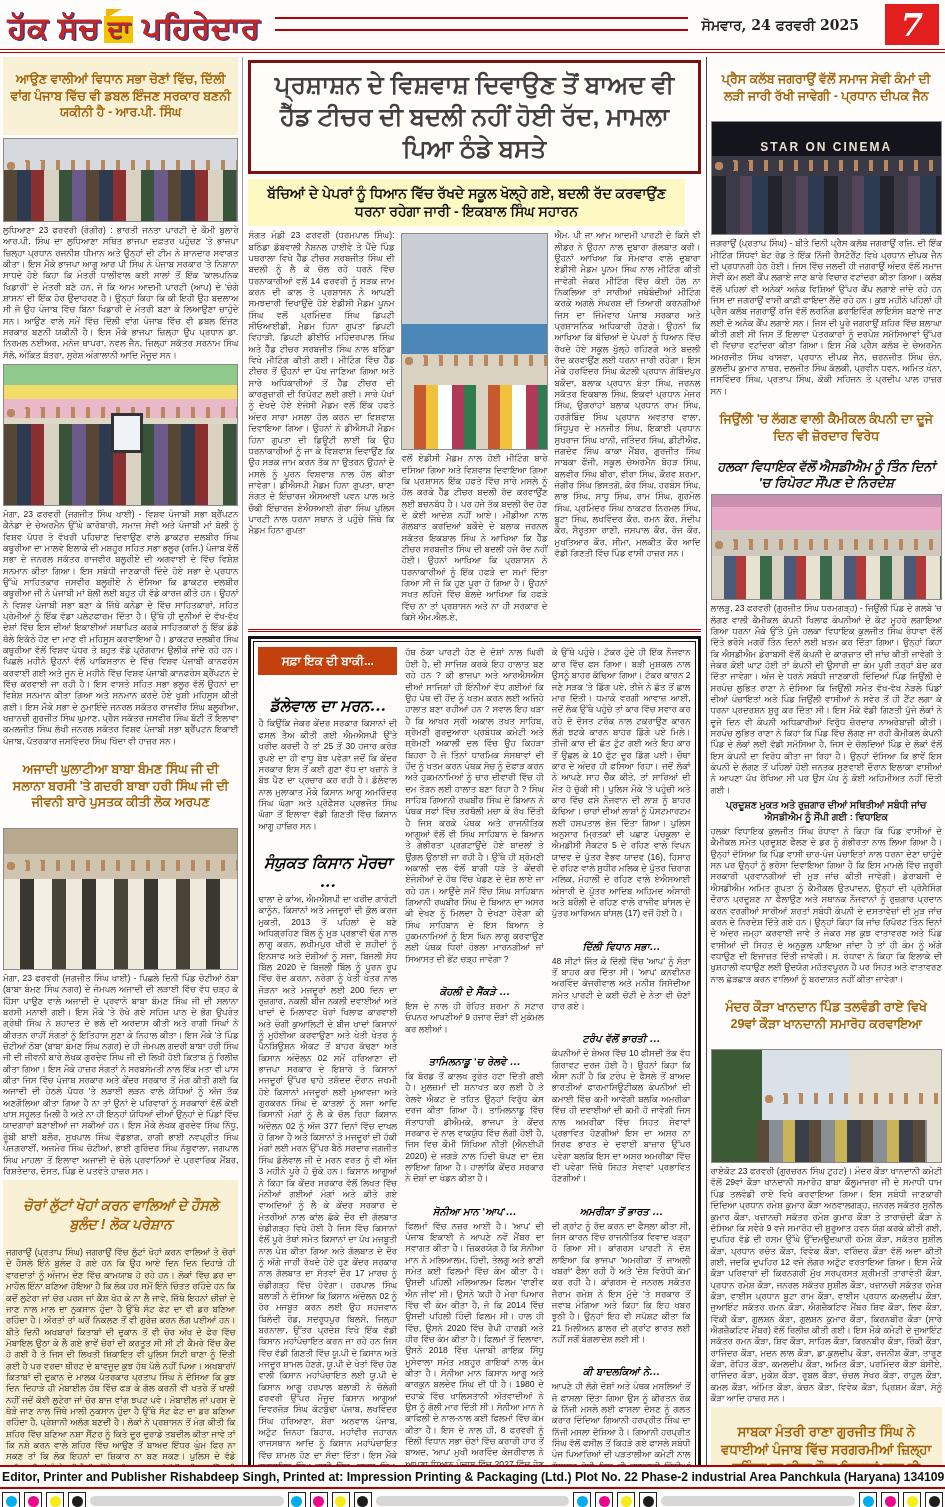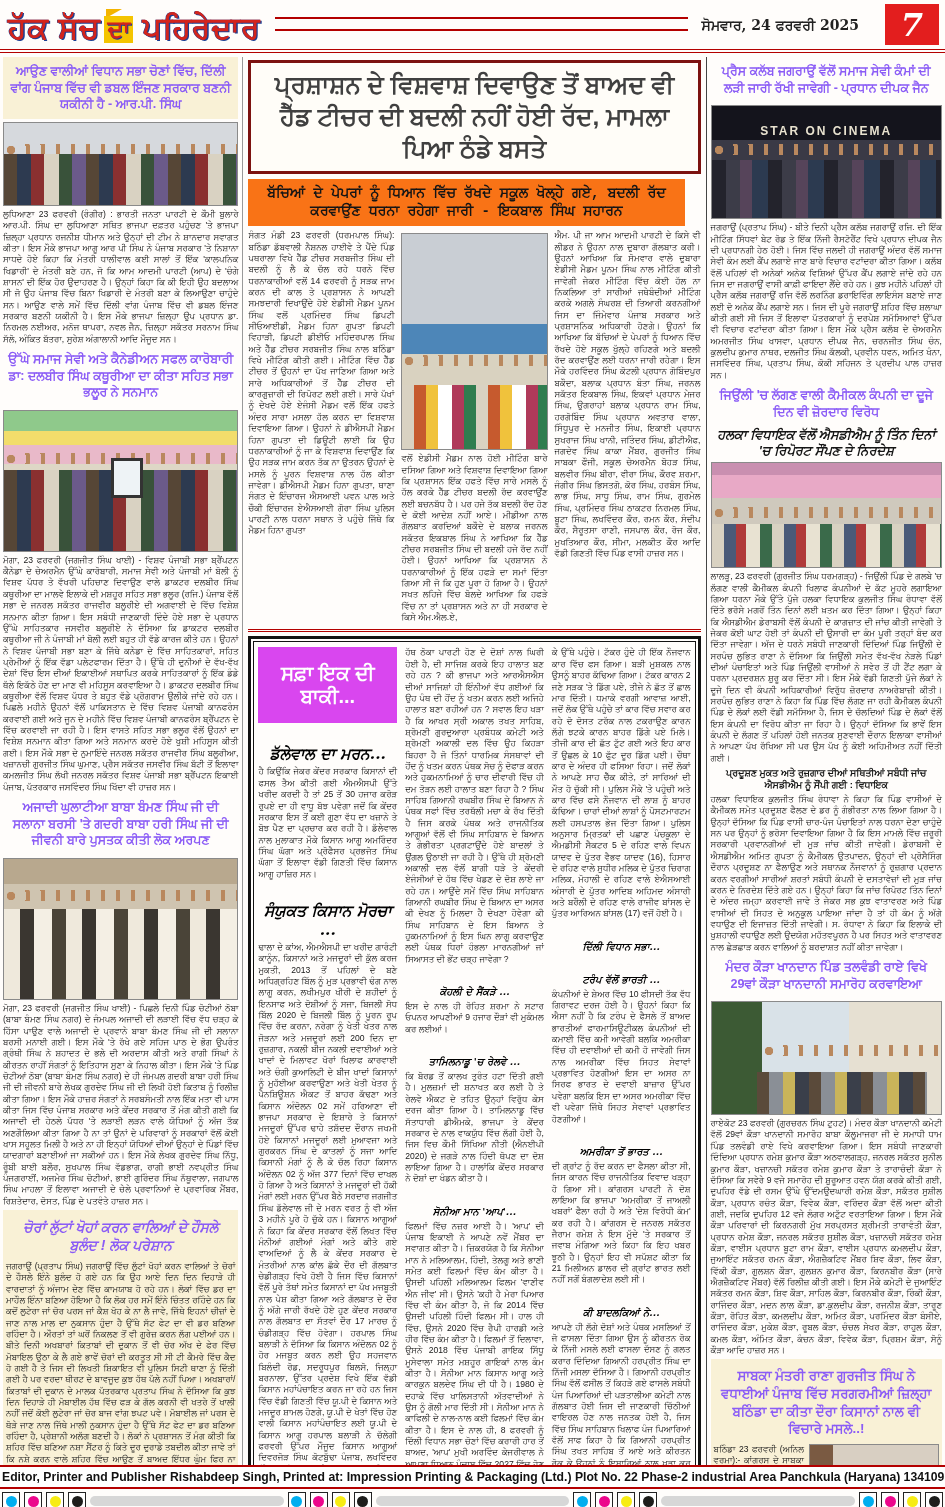--- a/index.html
+++ b/index.html
@@ -22,21 +22,21 @@
              color:#222;margin-right:26px;white-space:nowrap;}
   .pageno{width:54px;height:41px;background:#e31e1e;color:#fff;display:flex;align-items:center;
           justify-content:center;font-family:"DejaVu Serif",serif;font-style:italic;font-weight:bold;
           font-size:32px;margin-bottom:2px;}
   
   .cols{display:flex;align-items:flex-start;padding:4px 3px 0 3px;gap:0;height:1408px;overflow:hidden;}
   .colL{width:237px;padding-right:4px;}
   .colC{width:455px;padding:0 5px;border-left:1px solid #999;border-right:1px solid #444;}
   .colR{width:233px;padding-left:4px;}
   .bt{font-size:8.6px;line-height:1.32;text-align:justify;color:#191919;}
-  .h-side{font-weight:bold;font-size:12.6px;line-height:1.32;text-align:center;color:#8b5cf6;padding:6px 2px;}
+  .h-side{font-weight:bold;font-size:12.6px;line-height:1.32;text-align:center;color:#a16207;padding:14px 2px;}
   .cream{background:#f9f1d6;}
   
   .photo{position:relative;border:1px solid #8a8a8a;margin:3px 0;overflow:hidden;}
   .people{position:absolute;left:0;right:0;bottom:0;
           background:repeating-linear-gradient(90deg,#564636 0 13px,#2d3a50 13px 27px,#8a3030 27px 40px,
           #d9d2c2 40px 55px,#39523a 55px 68px,#6b5a8a 68px 82px);}
   .heads{position:absolute;left:0;right:0;height:11px;
          background:repeating-radial-gradient(circle at 7px 6px,#b9885e 0 4px,rgba(0,0,0,0) 4.5px 15px);}
   .p1{height:82px;background:linear-gradient(#d6d9dd 0 55%,#bfc3c8 55% 100%);}
   .p2{height:140px;background:linear-gradient(#8fc98b 0 14%,#f2dd6b 14% 24%,#e9b9c9 24% 38%,#ded7c6 38% 100%);}
@@ -46,31 +46,31 @@
   .p5{height:104px;background:linear-gradient(#c98fb0 0 12%,#e8a9c6 12% 34%,#cfc9bd 34% 72%,#bdb2a0 72% 100%);}
   .p6{height:112px;background:linear-gradient(90deg,#3c5a34 0 22%,#d9e2e8 22% 60%,#e6e0d2 60% 100%);}
   .p7{height:92px;background:linear-gradient(90deg,#7a5a42 0 18%,#d8cfc2 18% 100%);float:right;width:128px;margin:0 0 3px 5px;}
   .sign{position:absolute;top:16%;left:12%;right:12%;text-align:center;color:#e8e2cf;font-size:12px;
         letter-spacing:2px;font-weight:bold;}
   .frame{position:absolute;width:26px;height:34px;background:#eef3f6;border:3px solid #333;left:46%;top:34%;}
   .turban{position:absolute;width:16px;height:12px;border-radius:50% 50% 40% 40%;background:#2c8fd0;left:47%;top:30%;}
   
   .mainhead-box{border:3px solid #7c1210;background:#fffdf8;padding:6px 8px;margin-top:3px;}
   .mainhead{font-weight:bold;font-size:24.5px;line-height:1.3;text-align:center;color:#404040;}
-  .subhead{background:#f97316;font-weight:bold;font-size:14px;line-height:1.35;text-align:center;
-           padding:5px 10px;margin:5px 16px 4px 0;font-family:Liberation Mono, monospace;}
+  .subhead{background:#fef9c3;font-weight:bold;font-size:14px;line-height:1.35;text-align:center;
+           padding:5px 10px;margin:5px 16px 4px 0;}
   .main3{display:flex;gap:7px;}
   .main3 > div{flex:1;}
   .redrule{border-top:3px double #b40000;margin:6px 0 4px 0;}
   
   .contbox{border:3px solid #111;outline:1px solid #111;outline-offset:-6px;padding:8px 7px 6px 7px;margin-top:2px;
            height:905px;overflow:hidden;}
   .cont3{display:flex;gap:8px;height:100%;}
   .cont3 > div{flex:1;}
-  .contHead{background:#d946ef;color:#fff;font-weight:bold;font-size:20px;padding:15px 12px;display:block;
+  .contHead{background:#c2410c;color:#fff;font-weight:bold;font-size:12px;padding:7px 12px;display:block;
             text-align:center;margin-bottom:4px;}
   .ih{font-family:"DejaVu Serif","Liberation Serif",serif;font-style:italic;font-weight:bold;
       font-size:15.5px;text-align:center;margin:21px 0 3px 0;color:#000;}
   .ih2{font-size:10px;}
   
   .midhead{font-weight:bold;font-size:9.5px;text-align:center;margin:3px 0;}
   .subhead-sm{font-weight:bold;font-size:13px;text-align:center;font-style:italic;margin:1px 0 2px 0;}
   
   .imprint{border-top:2px solid #b40000;border-bottom:2px solid #b40000;background:#fff;
            font-weight:bold;font-size:12.2px;text-align:center;padding:3px 2px;color:#111;
@@ -104,21 +104,20 @@
   <div class="cols">
 
     <div class="colL">
       <div class="h-side cream">ਆਉਣ ਵਾਲੀਆਂ ਵਿਧਾਨ ਸਭਾ ਚੋਣਾਂ ਵਿੱਚ, ਦਿੱਲੀ ਵਾਂਗ ਪੰਜਾਬ ਵਿੱਚ ਵੀ ਡਬਲ ਇੰਜਣ ਸਰਕਾਰ ਬਣਨੀ ਯਕੀਨੀ ਹੈ - ਆਰ.ਪੀ. ਸਿੰਘ</div>
       <div class="photo p1">
         <div class="heads" style="top:26%;"></div>
         <div class="people" style="height:62%;"></div>
       </div>
       <div class="bt">ਲੁਧਿਆਣਾ 23 ਫਰਵਰੀ (ਰੰਗੀਰ) : ਭਾਰਤੀ ਜਨਤਾ ਪਾਰਟੀ ਦੇ ਕੌਮੀ ਬੁਲਾਰੇ ਆਰ.ਪੀ. ਸਿੰਘ ਦਾ ਲੁਧਿਆਣਾ ਸਥਿਤ ਭਾਜਪਾ ਦਫ਼ਤਰ ਪਹੁੰਚਣ 'ਤੇ ਭਾਜਪਾ ਜ਼ਿਲ੍ਹਾ ਪ੍ਰਧਾਨ ਰਜਨੀਸ਼ ਧੀਮਾਨ ਅਤੇ ਉਨ੍ਹਾਂ ਦੀ ਟੀਮ ਨੇ ਸ਼ਾਨਦਾਰ ਸਵਾਗਤ ਕੀਤਾ। ਇਸ ਮੌਕੇ ਭਾਜਪਾ ਆਗੂ ਆਰ ਪੀ ਸਿੰਘ ਨੇ ਪੰਜਾਬ ਸਰਕਾਰ 'ਤੇ ਨਿਸ਼ਾਨਾ ਸਾਧਦੇ ਹੋਏ ਕਿਹਾ ਕਿ ਮੰਤਰੀ ਧਾਲੀਵਾਲ ਕਈ ਸਾਲਾਂ ਤੋਂ ਇੱਕ 'ਕਾਲਪਨਿਕ ਖਿਡਾਰੀ' ਦੇ ਮੰਤਰੀ ਬਣੇ ਹਨ, ਜੋ ਕਿ ਆਮ ਆਦਮੀ ਪਾਰਟੀ (ਆਪ) ਦੇ 'ਚੰਗੇ ਸ਼ਾਸਨ' ਦੀ ਇੱਕ ਹੋਰ ਉਦਾਹਰਣ ਹੈ। ਉਨ੍ਹਾਂ ਕਿਹਾ ਕਿ ਕੀ ਇਹੀ ਉਹ ਬਦਲਾਅ ਸੀ ਜੋ ਉਹ ਪੰਜਾਬ ਵਿੱਚ ਬਿਨਾ ਖਿਡਾਰੀ ਦੇ ਮੰਤਰੀ ਬਣਾ ਕੇ ਲਿਆਉਣਾ ਚਾਹੁੰਦੇ ਸਨ। ਆਉਣ ਵਾਲੇ ਸਮੇਂ ਵਿੱਚ ਦਿੱਲੀ ਵਾਂਗ ਪੰਜਾਬ ਵਿੱਚ ਵੀ ਡਬਲ ਇੰਜਣ ਸਰਕਾਰ ਬਣਨੀ ਯਕੀਨੀ ਹੈ। ਇਸ ਮੌਕੇ ਭਾਜਪਾ ਜ਼ਿਲ੍ਹਾ ਉਪ ਪ੍ਰਧਾਨ ਡਾ. ਨਿਰਮਲ ਨਈਅਰ, ਮਨੋਜ ਥਾਪਰਾ, ਨਵਲ ਜੈਨ, ਜ਼ਿਲ੍ਹਾ ਸਕੱਤਰ ਸਰਨਾਮ ਸਿੰਘ ਸੱਲੋ, ਅੰਕਿਤ ਬੱਤਰਾ, ਸੁਰੇਸ਼ ਅੰਗਾਲਾਨੀ ਆਦਿ ਮੌਜੂਦ ਸਨ।</div>
 
-      <div class="h-side">ਉੱਘੇ ਸਮਾਜ ਸੇਵੀ ਅਤੇ ਕੈਨੇਡੀਅਨ ਸਫਲ ਕਾਰੋਬਾਰੀ ਡਾ: ਦਲਬੀਰ ਸਿੰਘ ਕਥੂਰੀਆ ਦਾ ਕੀਤਾ ਸਹਿਤ ਸਭਾ ਭਲੂਰ ਨੇ ਸਨਮਾਨ</div>
       <div class="photo p2">
         <div class="heads" style="top:30%;"></div>
         <div class="people" style="height:58%;"></div>
         <div class="frame"></div>
       </div>
       <div class="bt">ਮੋਗਾ, 23 ਫਰਵਰੀ (ਜਗਜੀਤ ਸਿੰਘ ਖਾਈ) - ਵਿਸ਼ਵ ਪੰਜਾਬੀ ਸਭਾ ਬ੍ਰੈਂਪਟਨ ਕੈਨੇਡਾ ਦੇ ਚੇਅਰਮੈਨ ਉੱਘੇ ਕਾਰੋਬਾਰੀ, ਸਮਾਜ ਸੇਵੀ ਅਤੇ ਪੰਜਾਬੀ ਮਾਂ ਬੋਲੀ ਨੂੰ ਵਿਸ਼ਵ ਪੱਧਰ ਤੇ ਵੱਖਰੀ ਪਹਿਚਾਣ ਦਿਵਾਉਣ ਵਾਲੇ ਡਾਕਟਰ ਦਲਬੀਰ ਸਿੰਘ ਕਥੂਰੀਆ ਦਾ ਮਾਲਵੇ ਇਲਾਕੇ ਦੀ ਮਸ਼ਹੂਰ ਸਹਿਤ ਸਭਾ ਭਲੂਰ (ਰਜਿ.) ਪੰਜਾਬ ਵੱਲੋਂ ਸਭਾ ਦੇ ਜਨਰਲ ਸਕੱਤਰ ਰਾਜਵੀਰ ਬਲੂਰੀਏ ਦੀ ਅਗਵਾਈ ਦੇ ਵਿੱਚ ਵਿਸ਼ੇਸ਼ ਸਨਮਾਨ ਕੀਤਾ ਗਿਆ। ਇਸ ਸਬੰਧੀ ਜਾਣਕਾਰੀ ਦਿੰਦੇ ਹੋਏ ਸਭਾ ਦੇ ਪ੍ਰਧਾਨ ਉੱਘੇ ਸਾਹਿਤਕਾਰ ਜਸਵੀਰ ਬਲੂਰੀਏ ਨੇ ਦੱਸਿਆ ਕਿ ਡਾਕਟਰ ਦਲਬੀਰ ਕਥੂਰੀਆ ਜੀ ਨੇ ਪੰਜਾਬੀ ਮਾਂ ਬੋਲੀ ਲਈ ਬਹੁਤ ਹੀ ਵੱਡੇ ਕਾਰਜ ਕੀਤੇ ਹਨ। ਉਹਨਾਂ ਨੇ ਵਿਸ਼ਵ ਪੰਜਾਬੀ ਸਭਾ ਬਣਾ ਕੇ ਜਿੱਥੇ ਕਨੇਡਾ ਦੇ ਵਿੱਚ ਸਾਹਿਤਕਾਰਾਂ, ਸਹਿਤ ਪ੍ਰੇਮੀਆਂ ਨੂੰ ਇੱਕ ਵੱਡਾ ਪਲੇਟਫਾਰਮ ਦਿੱਤਾ ਹੈ। ਉੱਥੇ ਹੀ ਦੁਨੀਆਂ ਦੇ ਵੱਖ-ਵੱਖ ਦੇਸ਼ਾਂ ਵਿੱਚ ਇਸ ਦੀਆਂ ਇਕਾਈਆਂ ਸਥਾਪਿਤ ਕਰਕੇ ਸਾਹਿਤਕਾਰਾਂ ਨੂੰ ਇੱਕ ਡੰਡੇ ਥੱਲੇ ਇਕੱਠੇ ਹੋਣ ਦਾ ਮਾਣ ਵੀ ਮਹਿਸੂਸ ਕਰਵਾਇਆ ਹੈ। ਡਾਕਟਰ ਦਲਬੀਰ ਸਿੰਘ ਕਥੂਰੀਆ ਵੱਲੋਂ ਵਿਸ਼ਵ ਪੱਧਰ ਤੇ ਬਹੁਤ ਵੱਡੇ ਪ੍ਰੋਗਰਾਮ ਉਲੀਕੇ ਜਾਂਦੇ ਰਹੇ ਹਨ। ਪਿਛਲੇ ਮਹੀਨੇ ਉਹਨਾਂ ਵੱਲੋਂ ਪਾਕਿਸਤਾਨ ਦੇ ਵਿੱਚ ਵਿਸ਼ਵ ਪੰਜਾਬੀ ਕਾਨਫਰੰਸ ਕਰਵਾਈ ਗਈ ਅਤੇ ਜੂਨ ਦੇ ਮਹੀਨੇ ਵਿੱਚ ਵਿਸ਼ਵ ਪੰਜਾਬੀ ਕਾਨਫਰੰਸ ਬ੍ਰੈਂਪਟਨ ਦੇ ਵਿੱਚ ਕਰਵਾਈ ਜਾ ਰਹੀ ਹੈ। ਇਸ ਵਾਸਤੇ ਸਹਿਤ ਸਭਾ ਭਲੂਰ ਵੱਲੋਂ ਉਹਨਾਂ ਦਾ ਵਿਸ਼ੇਸ਼ ਸਨਮਾਨ ਕੀਤਾ ਗਿਆ ਅਤੇ ਸਨਮਾਨ ਕਰਦੇ ਹੋਏ ਖੁਸ਼ੀ ਮਹਿਸੂਸ ਕੀਤੀ ਗਈ। ਇਸ ਮੌਕੇ ਸਭਾ ਦੇ ਨੁਮਾਇੰਦੇ ਜਨਰਲ ਸਕੱਤਰ ਰਾਜਵੀਰ ਸਿੰਘ ਬਲੂਰੀਆ, ਖਜ਼ਾਨਚੀ ਗੁਰਜੀਤ ਸਿੰਘ ਘੁਮਾਣ, ਪ੍ਰੈਸ ਸਕੱਤਰ ਜਸਵੀਰ ਸਿੰਘ ਬੱਟੀ ਤੋਂ ਇਲਾਵਾ ਕਮਲਜੀਤ ਸਿੰਘ ਲੱਖੀ ਜਨਰਲ ਸਕੱਤਰ ਵਿਸ਼ਵ ਪੰਜਾਬੀ ਸਭਾ ਬ੍ਰੈਂਪਟਨ ਇਕਾਈ ਪੰਜਾਬ, ਪੱਤਰਕਾਰ ਜਸਵਿੰਦਰ ਸਿੰਘ ਖਿੱਦਾ ਵੀ ਹਾਜ਼ਰ ਸਨ।</div>
 
       <div class="h-side">ਅਜਾਦੀ ਘੁਲਾਟੀਆ ਬਾਬਾ ਬੰਮਣ ਸਿੰਘ ਜੀ ਦੀ ਸਲਾਨਾ ਬਰਸੀ 'ਤੇ ਗਦਰੀ ਬਾਬਾ ਹਰੀ ਸਿੰਘ ਜੀ ਦੀ ਜੀਵਨੀ ਬਾਰੇ ਪੁਸਤਕ ਕੀਤੀ ਲੋਕ ਅਰਪਣ</div>
       <div class="photo p3">
         <div class="heads" style="top:22%;"></div>
@@ -167,20 +166,21 @@
             <div class="bt">ਇਸ ਦੇ ਨਾਲ ਹੀ ਰੋਹਿਤ ਸ਼ਰਮਾ ਨੇ ਸਟਾਰ ਓਪਨਰ ਆਪਣੀਆਂ 9 ਹਜਾਰ ਦੌੜਾਂ ਵੀ ਮੁਕੰਮਲ ਕਰ ਲਈਆਂ।</div>
             <div class="ih ih2">ਤਾਮਿਲਨਾਡੂ 'ਚ ਰੇਲਵੇ ...</div>
             <div class="bt">ਕਿ ਬੋਰਡ ਤੋਂ ਕਾਲਖ ਤੁਰੰਤ ਹਟਾ ਦਿੱਤੀ ਗਈ ਹੈ। ਮੁਲਜ਼ਮਾਂ ਦੀ ਸ਼ਨਾਖਤ ਕਰ ਲਈ ਹੈ ਤੇ ਰੇਲਵੇ ਐਕਟ ਦੇ ਤਹਿਤ ਉਨ੍ਹਾਂ ਵਿਰੁੱਧ ਕੇਸ ਦਰਜ ਕੀਤਾ ਗਿਆ ਹੈ। ਤਾਮਿਲਨਾਡੂ ਵਿੱਚ ਸੱਤਾਧਾਰੀ ਡੀਐਮਕੇ, ਭਾਜਪਾ ਤੇ ਕੇਂਦਰ ਸਰਕਾਰ ਦੇ ਨਾਲ ਵਾਕਯੁੱਧ ਵਿੱਚ ਲੱਗੀ ਹੋਈ ਹੈ, ਜਿਸ ਵਿਚ ਕੌਮੀ ਸਿੱਖਿਆ ਨੀਤੀ (ਐਨਈਪੀ 2020) ਦੇ ਜਗੜੇ ਨਾਲ ਹਿੰਦੀ ਥੋਪਣ ਦਾ ਦੋਸ਼ ਲਾਇਆ ਗਿਆ ਹੈ। ਹਾਲਾਂਕਿ ਕੇਂਦਰ ਸਰਕਾਰ ਨੇ ਦੋਸ਼ਾਂ ਦਾ ਖੰਡਨ ਕੀਤਾ ਹੈ।</div>
             <div class="ih ih2">ਸੋਨੀਆ ਮਾਨ 'ਆਪ'...</div>
             <div class="bt">ਫਿਲਮਾਂ ਵਿੱਚ ਨਜ਼ਰ ਆਈ ਹੈ। 'ਆਪ' ਦੀ ਪੰਜਾਬ ਇਕਾਈ ਨੇ ਆਪਣੇ ਨਵੇਂ ਮੈਂਬਰ ਦਾ ਸਵਾਗਤ ਕੀਤਾ ਹੈ। ਜ਼ਿਕਰਯੋਗ ਹੈ ਕਿ ਸੋਨੀਆ ਮਾਨ ਨੇ ਮਲਿਆਲਮ, ਹਿੰਦੀ, ਤੇਲਗੂ ਅਤੇ ਭਾਣੀ ਸਮੇਤ ਕਈ ਫਿਲਮਾਂ ਵਿੱਚ ਕੰਮ ਕੀਤਾ ਹੈ। ਉਸਦੀ ਪਹਿਲੀ ਮਲਿਆਲਮ ਫਿਲਮ 'ਵਾਣੀਵ ਐਨ ਜੀਵ' ਸੀ। ਉਸਨੇ 'ਕਹੀ ਹੈ ਮੇਰਾ ਪਿਆਰ ਵਿੱਚ ਵੀ ਕੰਮ ਕੀਤਾ ਹੈ, ਜੋ ਕਿ 2014 ਵਿੱਚ ਉਸਦੀ ਪਹਿਲੀ ਹਿੰਦੀ ਫਿਲਮ ਸੀ। ਹਾਲ ਹੀ ਵਿੱਚ, ਉਸਨੇ 2020 ਵਿੱਚ ਰੈਪੀ ਹਾਰਡੀ ਅਤੇ ਹੀਰ ਵਿੱਚ ਕੰਮ ਕੀਤਾ ਹੈ। ਫਿਲਮਾਂ ਤੋਂ ਦਿਲਾਵਾ, ਉਸਨੇ 2018 ਵਿੱਚ ਪੰਜਾਬੀ ਗਾਇਕ ਸਿੱਧੂ ਮੂਸੇਵਾਲਾ ਸਮੇਤ ਮਸ਼ਹੂਰ ਗਾਇਕਾਂ ਨਾਲ ਕੰਮ ਕੀਤਾ ਹੈ। ਸੋਨੀਆ ਮਾਨ ਕਿਸਾਨ ਆਗੂ ਅਤੇ ਕਾਰਕੁਨ ਬਲਦੇਵ ਸਿੰਘ ਦੀ ਧੀ ਹੈ। 1980 ਦੇ ਦਹਾਕੇ ਵਿੱਚ ਖਾਲਿਸਤਾਨੀ ਅੱਤਵਾਦੀਆਂ ਨੇ ਉਸ ਨੂੰ ਗੋਲੀ ਮਾਰ ਦਿੱਤੀ ਸੀ। ਸੋਨੀਆ ਮਾਨ ਨੇ ਕਾਫਿਲੀ ਦੇ ਨਾਲ-ਨਾਲ ਕਈ ਫਿਲਮਾਂ ਵਿੱਚ ਕੰਮ ਕੀਤਾ ਹੈ। ਇਸ ਦੇ ਨਾਲ ਹੀ, 8 ਫਰਵਰੀ ਨੂੰ ਦਿੱਲੀ ਵਿਧਾਨ ਸਭਾ ਚੋਣਾਂ ਵਿੱਚ ਕਰਾਰੀ ਹਾਰ ਤੋਂ ਬਾਅਦ, 'ਆਪ' ਮੁਖੀ ਅਰਵਿੰਦ ਕੇਜਰੀਵਾਲ ਨੇ ਆਪਣਾ ਧਿਆਨ ਪੰਜਾਬ ਵਿੱਚ 2027 ਵਿੱਚ ਹੋਣ ਵਾਲੀਆਂ ਵਿਧਾਨ ਸਭਾ ਚੋਣਾਂ ਵੱਲ ਕੇਂਦਰਿਤ ਕਰ ਦਿੱਤਾ ਹੈ, ਜੋ ਹੁਣ ਤੋਂ ਦੋ ਸਾਲ ਬਾਅਦ ਹੋਣੀਆਂ ਹਨ। ਜ਼ਿਕਰਯੋਗ ਕਿ ਪੰਜਾਬ ਵਿੱਚ 2027 ਵਿੱਚ ਵਿਧਾਨ ਸਭਾ ਚੋਣਾਂ ਹੋਣ ਜਾ ਰਹੀਆਂ ਹਨ। ਤੁਸੀਂ ਹੁਣ ਤੋਂ ਹੀ ਇਸ ਲਈ ਤਿਆਰੀ ਸ਼ੁਰੂ ਕਰ ਦਿੱਤੀ ਹੈ। ਦਿੱਲੀ ਵਿੱਚ ਹਾਰ ਤੋਂ ਬਾਅਦ, 'ਆਪ' ਪੰਜਾਬ ਨੂੰ ਬਚਾਉਣ ਦੀ ਪੂਰੀ ਕੋਸ਼ਿਸ਼ ਕਰੇਗੀ। ਪਾਰਟੀ ਨੇ ਪੰਜਾਬ ਵਿੱਚ ਦੁਬਾਰਾ 'ਆਪ' ਸਰਕਾਰ ਬਣਨ ਦੀਆਂ ਤਿਆਰੀਆਂ ਸ਼ੁਰੂ ਕਰ ਦਿੱਤੀਆਂ ਹਨ।</div>
 
           </div>
           <div>
             <div class="bt">ਕੇ ਉੱਥੇ ਪਹੁੰਚੇ। ਟੱਕਰ ਹੁੰਦੇ ਹੀ ਇੱਕ ਨੌਜਵਾਨ ਕਾਰ ਵਿੱਚ ਫਸ ਗਿਆ। ਬੜੀ ਮੁਸ਼ਕਲ ਨਾਲ ਉਸਨੂੰ ਬਾਹਰ ਕੱਢਿਆ ਗਿਆ। ਟੱਕਰ ਕਾਰਨ 2 ਜਣੇ ਸੜਕ 'ਤੇ ਡਿੱਗ ਪਏ, ਤੀਜੇ ਨੇ ਛੱਤ ਤੋਂ ਛਾਲ ਮਾਰ ਦਿੱਤੀ। ਧਮਾਕੇ ਵਰਗੀ ਆਵਾਜ਼ ਆਈ, ਜਦੋਂ ਲੋਕ ਉੱਥੇ ਪਹੁੰਚੇ ਤਾਂ ਕਾਰ ਵਿੱਚ ਸਵਾਰ ਕਰ ਰਹੇ ਦੋ ਦੋਸਤ ਟਰੱਕ ਨਾਲ ਟਕਰਾਉਣ ਕਾਰਨ ਲੱਗੇ ਝਟਕੇ ਕਾਰਨ ਬਾਹਰ ਡਿੱਗੇ ਪਏ ਮਿਲੇ। ਤੀਜੀ ਕਾਰ ਦੀ ਛੱਤ ਟੁੱਟ ਗਈ ਅਤੇ ਇਹ ਕਾਰ ਤੋਂ ਉਛਲ ਕੇ 10 ਫੁੱਟ ਦੂਰ ਡਿੱਗ ਪਈ। ਚੌਥਾ ਕਾਰ ਦੇ ਅੰਦਰ ਹੀ ਫਸਿਆ ਰਿਹਾ। ਜਦੋਂ ਲੋਕਾਂ ਨੇ ਆਪਣੇ ਸਾਹ ਚੈੱਕ ਕੀਤੇ, ਤਾਂ ਸਾਰਿਆਂ ਦੀ ਮੌਤ ਹੋ ਚੁੱਕੀ ਸੀ। ਪੁਲਿਸ ਮੌਕੇ 'ਤੇ ਪਹੁੰਚੀ ਅਤੇ ਕਾਰ ਵਿੱਚ ਫਸੇ ਨੌਜਵਾਨ ਦੀ ਲਾਸ਼ ਨੂੰ ਬਾਹਰ ਕੱਢਿਆ। ਚਾਰਾਂ ਦੀਆਂ ਲਾਸ਼ਾਂ ਨੂੰ ਪੋਸਟਮਾਰਟਮ ਲਈ ਹਸਪਤਾਲ ਭੇਜ ਦਿੱਤਾ ਗਿਆ। ਪੁਲਿਸ ਅਨੁਸਾਰ ਮ੍ਰਿਤਕਾਂ ਦੀ ਪਛਾਣ ਪੰਚਕੂਲਾ ਦੇ ਐਮਡੀਸੀ ਸੈਕਟਰ 5 ਦੇ ਰਹਿਣ ਵਾਲੇ ਵਿਪਨ ਯਾਦਵ ਦੇ ਪੁੱਤਰ ਵੈਭਵ ਯਾਦਵ (16), ਹਿਸਾਰ ਦੇ ਰਹਿਣ ਵਾਲੇ ਸੁਧੀਰ ਮਲਿਕ ਦੇ ਪੁੱਤਰ ਚਿਰਾਗ ਮਲਿਕ, ਮੋਹਾਲੀ ਦੇ ਰਹਿਣ ਵਾਲੇ ਏਐਸਆਈ ਅੰਸਾਰੀ ਦੇ ਪੁੱਤਰ ਆਦਿਬ ਅਹਿਮਦ ਅੰਸਾਰੀ ਅਤੇ ਬਰੌਲੀ ਦੇ ਰਹਿਣ ਵਾਲੇ ਰਾਜੀਵ ਬਾਂਸਲ ਦੇ ਪੁੱਤਰ ਆਰਿਅਨ ਬਾਂਸਲ (17) ਵਜੋਂ ਹੋਈ ਹੈ।</div>
             <div class="ih ih2">ਦਿੱਲੀ ਵਿਧਾਨ ਸਭਾ...</div>
+            <div class="bt">48 ਸੀਟਾਂ ਜਿੱਤ ਕੇ ਦਿੱਲੀ ਵਿੱਚ 'ਆਪ' ਨੂੰ ਸੱਤਾ ਤੋਂ ਬਾਹਰ ਕਰ ਦਿੱਤਾ ਸੀ। 'ਆਪ' ਕਨਵੀਨਰ ਅਰਵਿੰਦ ਕੇਜਰੀਵਾਲ ਅਤੇ ਮਨੀਸ਼ ਸਿਸੋਦੀਆ ਸਮੇਤ ਪਾਰਟੀ ਦੇ ਕਈ ਚੋਟੀ ਦੇ ਨੇਤਾ ਵੀ ਚੋਣਾਂ ਹਾਰ ਗਏ।</div>
             <div class="ih ih2">ਟਰੰਪ ਵੱਲੋਂ ਭਾਰਤੀ ...</div>
             <div class="bt">ਕੰਪਨੀਆਂ ਦੇ ਸ਼ੇਅਰ ਵਿੱਚ 10 ਫੀਸਦੀ ਤੱਕ ਵੱਧ ਗਿਰਾਵਟ ਦਰਜ ਹੋਈ ਹੈ। ਉਹਨਾਂ ਕਿਹਾ ਕਿ ਐਸਾ ਨਹੀਂ ਹੈ ਕਿ ਟਰੰਪ ਦੇ ਫੈਸਲੇ ਤੋਂ ਬਾਅਦ ਭਾਰਤੀਆਂ ਫਾਰਮਾਸਿਊਟੀਕਲ ਕੰਪਨੀਆਂ ਦੀ ਕਮਾਈ ਵਿੱਚ ਕਮੀ ਆਵੇਗੀ ਬਲਕਿ ਅਮਰੀਕਾ ਵਿੱਚ ਹੀ ਦਵਾਈਆਂ ਦੀ ਕਮੀ ਹੋ ਜਾਵੇਗੀ ਜਿਸ ਨਾਲ ਅਮਰੀਕਾ ਵਿੱਚ ਸਿਹਤ ਸੇਵਾਵਾਂ ਪ੍ਰਭਾਵਿਤ ਹੋਣਗੀਆਂ ਇਸ ਦਾ ਅਸਰ ਨਾ ਸਿਰਫ ਭਾਰਤ ਦੇ ਦਵਾਈ ਬਾਜ਼ਾਰ ਉੱਪਰ ਪਵੇਗਾ ਬਲਕਿ ਇਸ ਦਾ ਅਸਰ ਅਮਰੀਕਾ ਵਿੱਚ ਵੀ ਪਵੇਗਾ ਜਿੱਥੇ ਸਿਹਤ ਸੇਵਾਵਾਂ ਪ੍ਰਭਾਵਿਤ ਹੋਣਗੀਆਂ।</div>
             <div class="ih ih2">ਅਮਰੀਕਾ ਤੋਂ ਭਾਰਤ ...</div>
             <div class="bt">ਦੀ ਗ੍ਰਾਂਟ ਨੂੰ ਰੱਦ ਕਰਨ ਦਾ ਫੈਸਲਾ ਕੀਤਾ ਸੀ, ਜਿਸ ਕਾਰਨ ਵਿੱਚ ਰਾਜਨੀਤਿਕ ਵਿਵਾਦ ਖੜ੍ਹਾ ਹੋ ਗਿਆ ਸੀ। ਕਾਂਗਰਸ ਪਾਰਟੀ ਨੇ ਦੋਸ਼ ਲਾਇਆ ਕਿ ਭਾਜਪਾ 'ਅਮਰੀਕਾ ਤੋਂ ਜਾਅਲੀ ਖਬਰਾਂ' ਫੈਲਾ ਰਹੀ ਹੈ ਅਤੇ 'ਦੇਸ਼ ਵਿਰੋਧੀ ਕੰਮ' ਕਰ ਰਹੀ ਹੈ। ਕਾਂਗਰਸ ਦੇ ਜਨਰਲ ਸਕੱਤਰ ਜੈਰਾਮ ਰਮੇਸ਼ ਨੇ ਇਸ ਮੁੱਦੇ 'ਤੇ ਸਰਕਾਰ ਤੋਂ ਜਵਾਬ ਮੰਗਿਆ ਅਤੇ ਕਿਹਾ ਕਿ ਇਹ ਖਬਰ ਝੂਠੀ ਹੈ। ਉਨ੍ਹਾਂ ਇਹ ਵੀ ਸਪੱਸ਼ਟ ਕੀਤਾ ਕਿ 21 ਮਿਲੀਅਨ ਡਾਲਰ ਦੀ ਗ੍ਰਾਂਟ ਭਾਰਤ ਲਈ ਨਹੀਂ ਸਗੋਂ ਬੰਗਲਾਦੇਸ਼ ਲਈ ਸੀ।</div>
             <div class="ih ih2">ਕੀ ਬਾਦਲਕਿਆਂ ਨੇ...</div>
             <div class="bt">ਆਪਣੇ ਹੀ ਲੱਗੇ ਦੋਸ਼ਾਂ ਅਤੇ ਪੰਥਕ ਮਸਲਿਆਂ ਤੋਂ ਜੋ ਫਾਸਲਾ ਦਿੱਤਾ ਗਿਆ ਉਸ ਨੂੰ ਕੀਰਤਨ ਰੋਕ ਕੇ ਨਿੱਜੀ ਮਸਲੇ ਲਈ ਫਾਸਲਾ ਦੱਸਣ ਨੂੰ ਗਲਤ ਕਰਾਰ ਦਿੰਦਿਆ ਗਿਆਨੀ ਹਰਪ੍ਰੀਤ ਸਿੰਘ ਦਾ ਨਿੱਜੀ ਮਸਲਾ ਦੱਸਿਆ ਹੈ। ਗਿਆਨੀ ਹਰਪ੍ਰੀਤ ਸਿੰਘ ਵੱਲੋਂ ਫਸੀਲ ਤੋਂ ਕਿਹੜੇ ਗਏ ਫਾਸਲੇ ਸਬੰਧੀ ਪੰਜ ਪਿਆਰਿਆਂ ਦੀ ਪੜਤਾਲੀਆ ਕਮੇਟੀ ਨਾਲ ਗੱਲਬਾਤ ਹੋਈ ਜਿਸ ਦੀ ਜਾਣਕਾਰੀ ਚਿੱਠੀਆਂ ਵਾਇਰਲ ਹੋਣ ਨਾਲ ਜਨਤਕ ਹੋਈ ਹੈ, ਜਿਸ ਵਿੱਚ ਸਿੰਘ ਸਾਹਿਬਾਨ ਖਿਲਾਫ ਪੰਜ ਪਿਆਰਿਆਂ ਵੱਲੋਂ ਸਾਫ ਕਿਹਾ ਹੈ ਕਿ ਗਿਆਨੀ ਹਰਪ੍ਰੀਤ ਸਿੰਘ ਤਖਤ ਸਾਹਿਬ ਤੋਂ ਆਏ ਅਤੇ ਕੀਰਤਨ ਰੋਕ ਕੇ ਉਹਨਾਂ ਨੂੰ ਇਸ਼ਾਰਿਆਂ ਨਾਲ ਖੜਾ ਕਰ ਲਿਆ ਅਤੇ ਆਪਣੇ ਨਿੱਜੀ ਮਸਲੇ ਤੇ ਵਿਚਾਰਾਂ ਦਿੱਤੀਆਂ ਗਈਆਂ ਜੋ ਉਚਿਤ ਨਹੀਂ ਅਤੇ ਇਹ ਗੁਰ ਮਰਿਆਦਾ ਦੀ ਉਲੰਘਣਾ ਹੈ। ਹੁਣ ਸਵਾਲ ਇਹ ਖੜਾ ਹੁੰਦਾ ਹੈ ਕਿ ਜੇਕਰ ਗਿਆਨੀ ਹਰਪ੍ਰੀਤ ਸਿੰਘ ਬਤੌਰ ਜਥੇਦਾਰ ਆਪਣੇ ਹੱਕਾਂ ਤਹਿਤ ਗੁਰ ਮਰਿਆਦਾ ਦੀ ਉਲੰਘਣਾ ਨੂੰ ਪਹਿਲ ਦਿੰਦੇ ਰਹੇ ਹਨ ਤਾਂ ਫਿਰ ਉਹਨਾਂ ਤੋਂ ਕਿਰਨਾ ਸਿੰਘ ਵਲਨਟੋਰ ਵੱਲੋਂ ਲਾਏ ਦੋਸ਼ ਵੀ ਸੱਚ ਸਨ ? ਹੁਣ ਪੰਥਕ ਸਫਾਂ ਵਿੱਚ ਇਹ ਚਰਚਾ ਜੋਰਾਂ ਤੇ ਫੈਲ ਗਈ ਹੈ ਕਿ ਪੜਤਾਲੀਆ ਕਮੇਟੀ ਵੱਲੋਂ ਕੀਤੀ ਗਈ ਪੜਤਾਲ ਦੀਆਂ ਇਸ ਤਰਾਂ ਪਰਤਾਂ ਖੁੱਲ੍ਹਣ ਨਾਲ ਗਿਆਨੀ ਹਰਪ੍ਰੀਤ ਸਿੰਘ ਦੀ ਕਾਰਗੁਜਾਰੀ ਤੇ ਸਵਾਲ ਉਠਾਉਣਾ ਉਲਝਣਦਾਰ ਮਸਲਾ ਬਣਾਉਣਾ ਹੈ। ਦੱਸਣਯੋਗ ਹੈ ਕਿ ਇਹ ਮਾਮਲਾ 18 ਦਸੰਬਰ ਨੂੰ ਜਦੋਂ ਤਖਤ ਸ੍ਰੀ ਦਮਦਮਾ ਸਾਹਿਬ ਤੋਂ ਗਿਆਨੀ ਹਰਪ੍ਰੀਤ ਸਿੰਘ ਵੱਲੋਂ ਕੀਰਤਨ ਰੋਕ ਕੇ ਬਾਜਟ ਦਿੱਤਾ ਗਿਆ ਸੀ ਜਿਸ ਨੂੰ ਅਸੀਂ ਪ੍ਰਮੁੱਖਿਆ ਨਾਲ ਸਾਹਮਣੇ ਲਿਆਂਦਾ ਸੀ ਜਿਸ ਤੋਂ ਅੱਜ ਪੰਜ ਸਿੰਘ ਸਾਹਿਬਾਨਾਂ ਵੱਲੋਂ ਪੜਤਾਲੀਆ ਕਮੇਟੀ ਨੂੰ ਦਿੱਤੀ ਗਈ ਜਾਣਕਾਰੀ ਦੀਆਂ ਵਾਇਰਲ ਹੋਈਆਂ ਚਿੱਠੀਆਂ ਤੋਂ ਮੋਹਰ ਲੱਗਦੀ ਹੋਈ ਨਜ਼ਰ ਆ ਰਹੀ ਹੈ ਆਉਣ ਵਾਲੇ ਦਿਨਾਂ ਵਿੱਚ ਗਿਆਨੀ ਹਰਪ੍ਰੀਤ ਸਿੰਘ ਖਿਲਾਫ ਕਿਹੜੀਆਂ ਪਰਤਾਂ ਹੋਰ ਖੁੱਲਣਗੀਆਂ ਦੇਖਣਾ ਹੋਵੇਗਾ ?</div>
           </div>
         </div>
       </div>
     </div>

